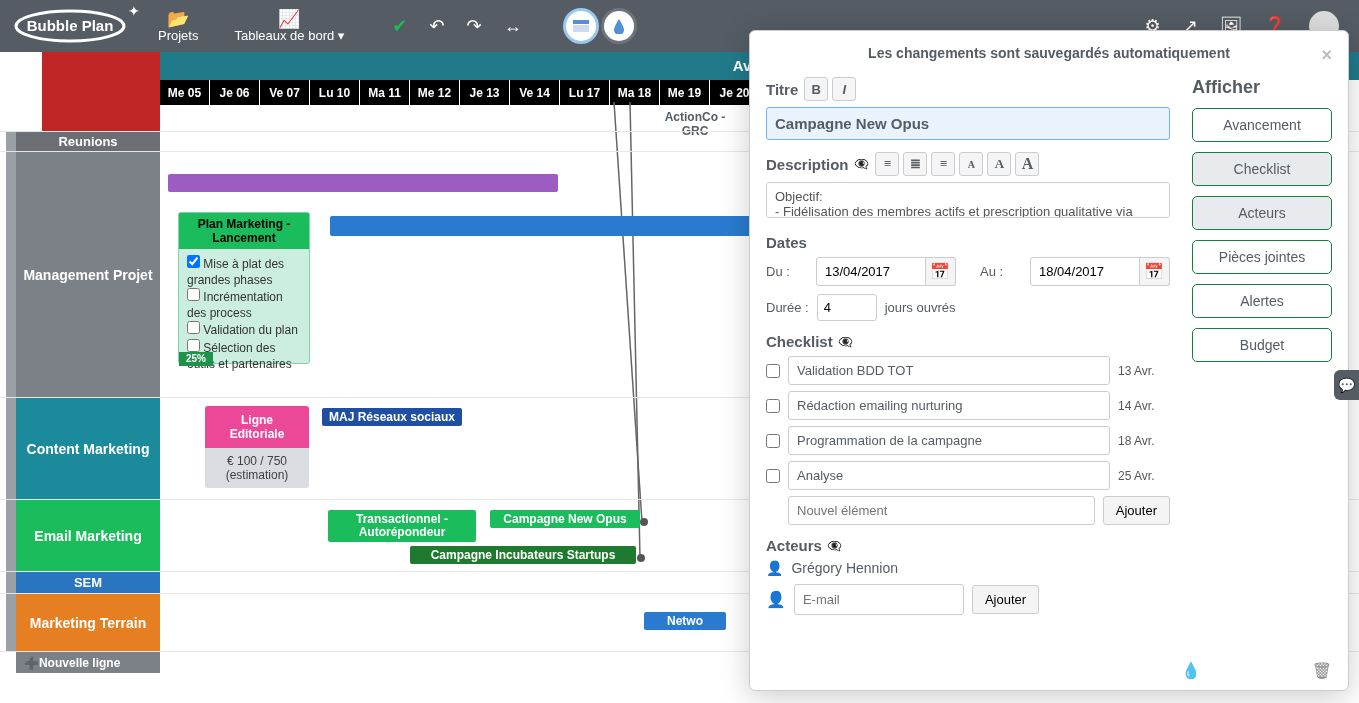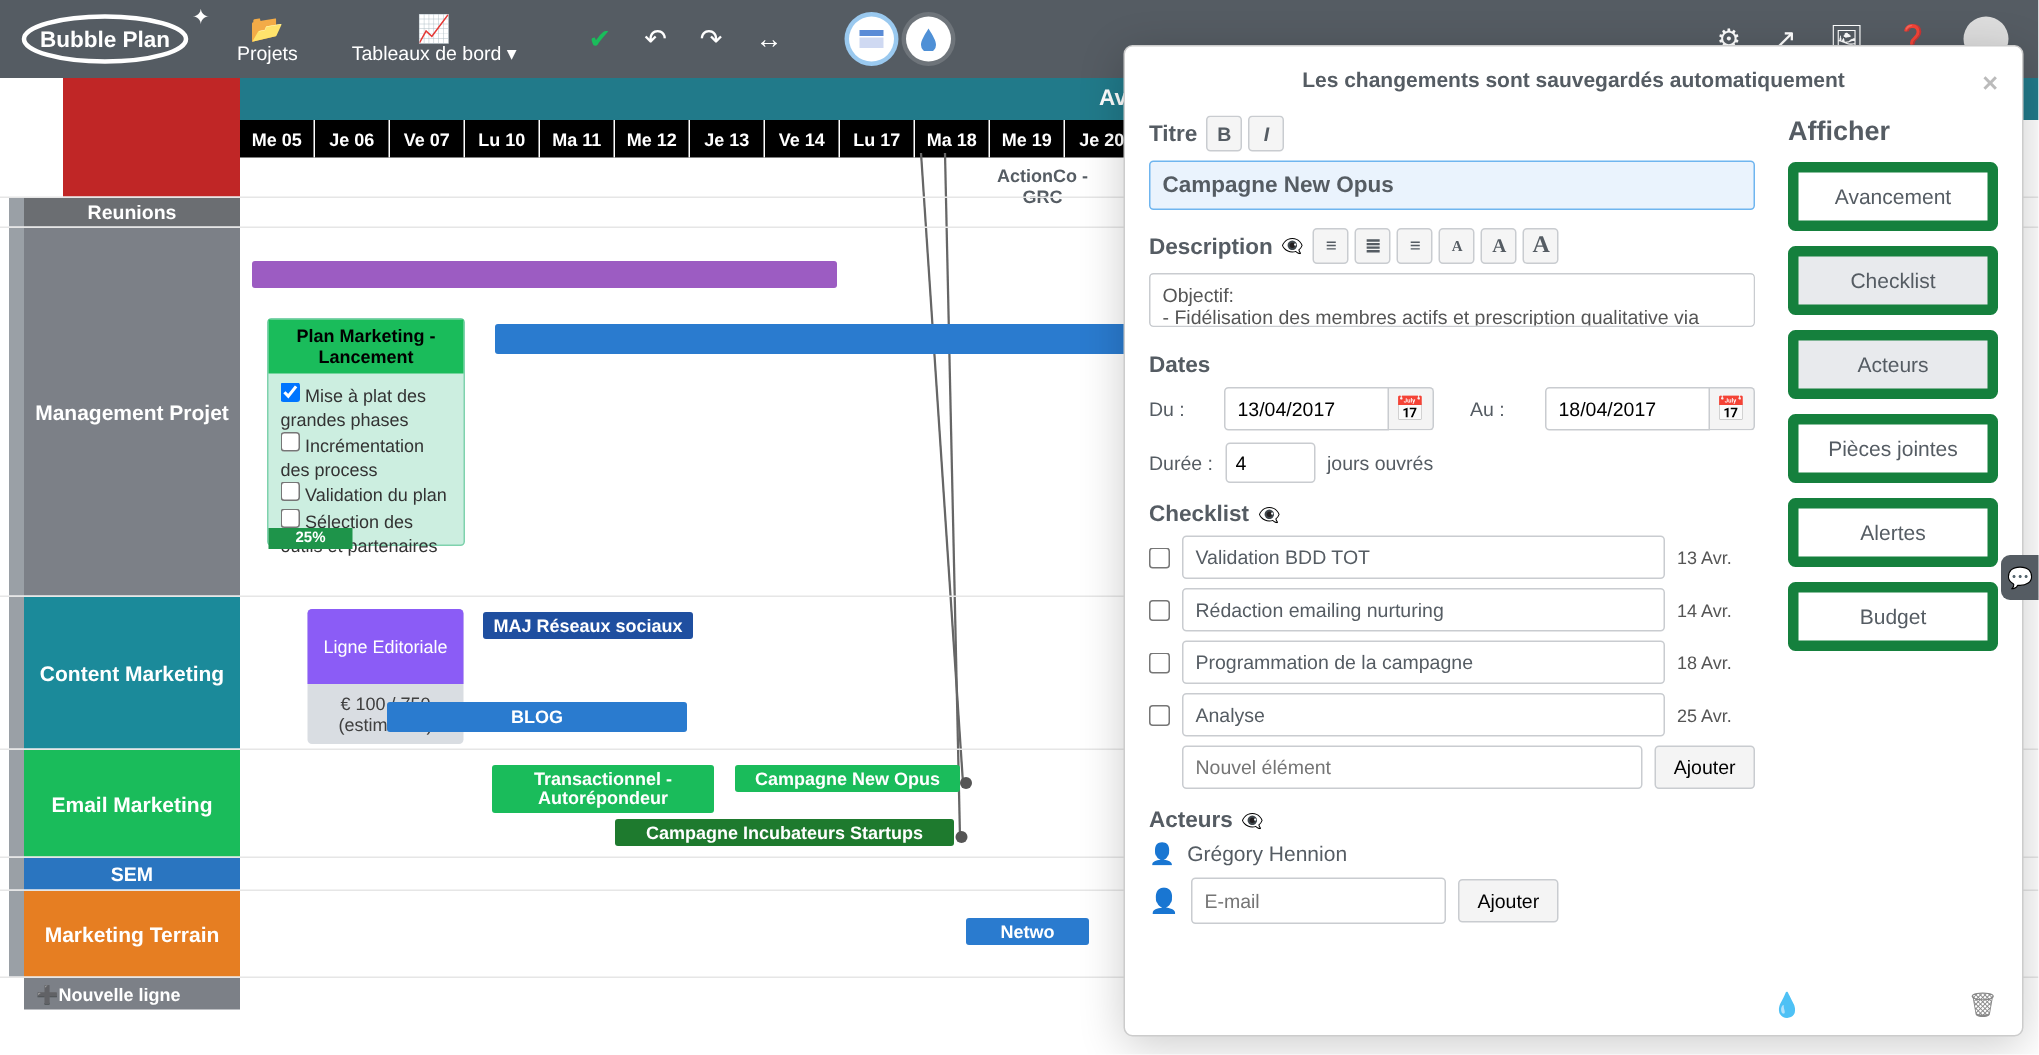--- a/index.html
+++ b/index.html
@@ -58,36 +58,36 @@
   .bar.green-dark { background:#1e7a2e; }
   .bar.dkblue { background:#1f4fa0; }
 
   .card { position:absolute; background:#cceee0; border:1px solid #7fd2ad; border-radius:3px; font-size:12px; color:#333; }
   .card .card-title { background:#1abc5b; color:#000000; font-weight:bold; text-align:center; padding:4px 6px; font-size:12px; }
   .card .card-body { padding:6px 8px; }
   .card .card-body label { display:block; line-height:1.3; }
   .card .progress { position:absolute; left:0; bottom:-3px; height:14px; background:#1e944a; color:#fff; font-size:10px; line-height:14px; text-align:center; font-weight:bold;}
   
   .mini-card { position:absolute; background:#d9dde2; border-radius:3px; font-size:12px; text-align:center;}
-  .mini-card .mc-title { background:#8b5cf6; color:#fff; font-weight:normal; padding:18px 8px; border-radius:3px 3px 0 0;}
+  .mini-card .mc-title { background:#ec4899; color:#fff; font-weight:bold; padding:7px 8px; border-radius:3px 3px 0 0;}
   .mini-card .mc-body { padding:6px 4px; color:#404040; }
 
   
   .dep-svg { position:absolute; left:0; top:0; pointer-events:none; }
   .dep-dot { fill:#555; }
 
   
   .panel { position:absolute; top:30px; right:10px; width:600px; bottom:12px; background:#fff; border:1px solid #ccc; border-radius:6px; box-shadow:0 6px 30px rgba(0,0,0,0.2); padding:14px 16px; overflow:hidden; }
   .panel-header { text-align:center; font-weight:bold; color:#555c63; font-size:14px; position:relative; }
   .panel-close { position:absolute; right:0; top:0; color:#bbb; cursor:pointer; font-size:18px;}
   .panel-body { display:flex; gap:18px; margin-top:16px; height:calc(100% - 30px);}
   .form-col { flex:1; overflow:auto; padding-right:4px;}
   .side-col { width:140px; }
   .side-col h3 { font-size:18px; font-weight:bold; margin-bottom:10px; color:#555c63;}
-  .side-btn { display:block; width:100%; border:7px solid #15803d; background:#fff; border-radius:5px; padding:8px 6px; text-align:center; font-size:14px; margin-bottom:10px; cursor:pointer; color:#555c63;}
+  .side-btn { display:block; width:100%; border:1px solid #15803d; background:#fff; border-radius:5px; padding:8px 6px; text-align:center; font-size:14px; margin-bottom:10px; cursor:pointer; color:#555c63;}
   .side-btn.active { background:#e8eaed; }
 
   .section-label { font-size:15px; font-weight:bold; color:#555c63; margin:12px 0 6px; display:flex; align-items:center; gap:6px;}
   .section-label .eye { color:#bbb; font-size:12px;}
   .toolbar { float:right; display:flex; gap:4px;}
   .tbtn { border:1px solid #c9ccd0; width:24px; height:24px; display:flex; align-items:center; justify-content:center; font-size:13px; border-radius:3px; cursor:pointer; font-family:Georgia, serif; background:#f5f5f5;}
   input.big { width:100%; border:1px solid #6fb5ef; background:#eaf3fd; border-radius:3px; padding:7px 8px; font-size:15px; color:#555c63; font-weight:600;}
   textarea.desc { width:100%; height:36px; border:1px solid #c9ccd0; border-radius:3px; padding:6px 8px; font-size:13px; resize:none; color:#555;}
   .date-row { display:flex; align-items:center; gap:10px; margin-bottom:8px;}
   .date-row label { font-size:13px; width:40px;}
@@ -217,33 +217,32 @@
         <div class="card-title">
           <div>Plan Marketing -</div>
             <div>Lancement</div>
         </div>
         <div class="card-body">
           <label><input type="checkbox" checked="" style=""> <span>Mise à plat des grandes phases</span></label>
           <label><input type="checkbox" style=""> <span>Incrémentation des process</span></label>
           <label><input type="checkbox" style=""> <span>Validation du plan</span></label>
           <label><input type="checkbox" style=""> <span>Sélection des outils et partenaires</span></label>
         </div>
-        <div class="progress" style="width:56px;margin-top:29px;">25%</div>
+        <div class="progress" style="width:34px;margin-top:29px;">25%</div>
       </div>
     </div>
 
     <div class="row content">
       <div class="row-handle"></div>
       <div class="row-header">Content Marketing</div>
       <div class="mini-card" style="left:205px; top:8px; width:104px;">
         <div class="mc-title">Ligne Editoriale</div>
         <div class="mc-body">€  100 / 750 (estimation)</div>
       </div>
       <div class="bar dkblue" style="left:322px; top:10px; width:140px;">MAJ Réseaux sociaux</div>
-      <div class="bar blue" style="left:258px; top:70px; width:200px; height:20px;">BLOG</div>
     </div>
 
     <div class="row email">
       <div class="row-handle"></div>
       <div class="row-header">Email Marketing</div>
       <div class="bar green" style="left:328px; top:10px; width:148px; height:32px; flex-direction:column; line-height:1.1;">
         <span>Transactionnel -</span>
           <span>Autorépondeur</span>
       </div>
       <div class="bar green" style="left:490px; top:10px; width:150px;">Campagne New Opus</div>

